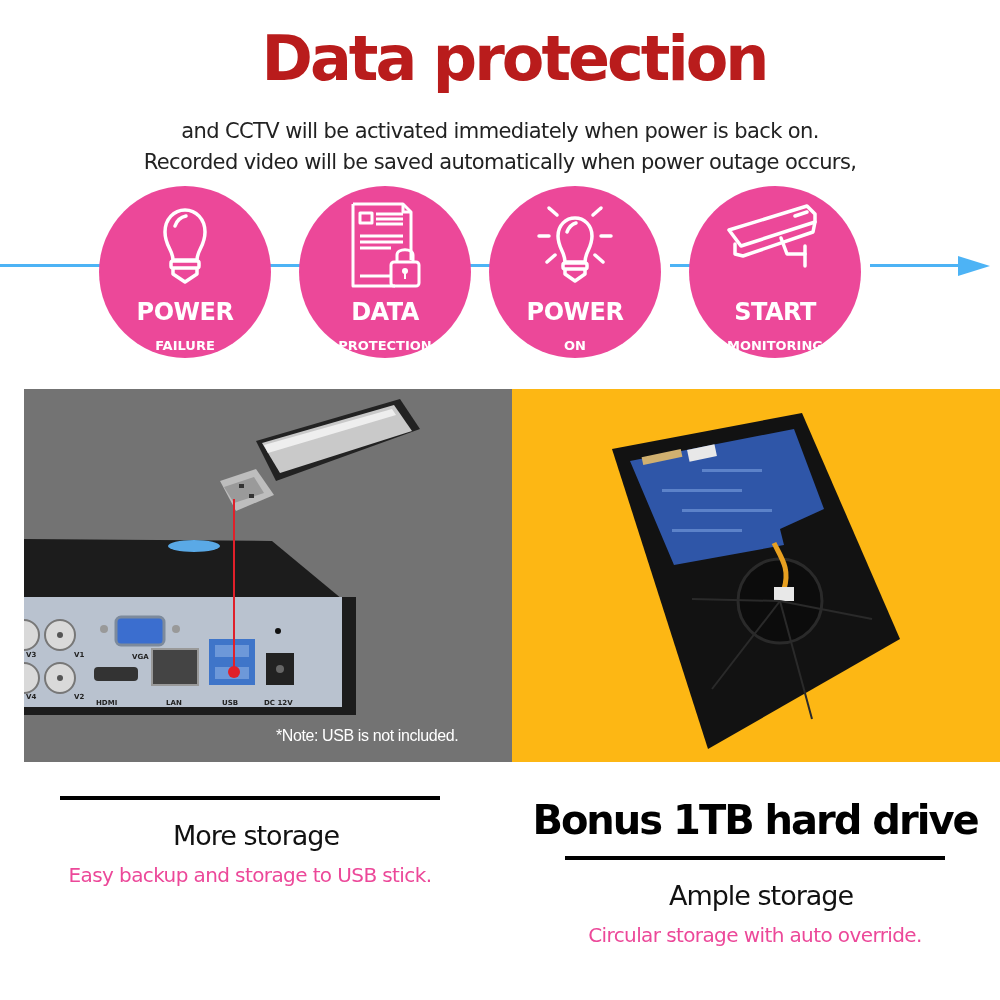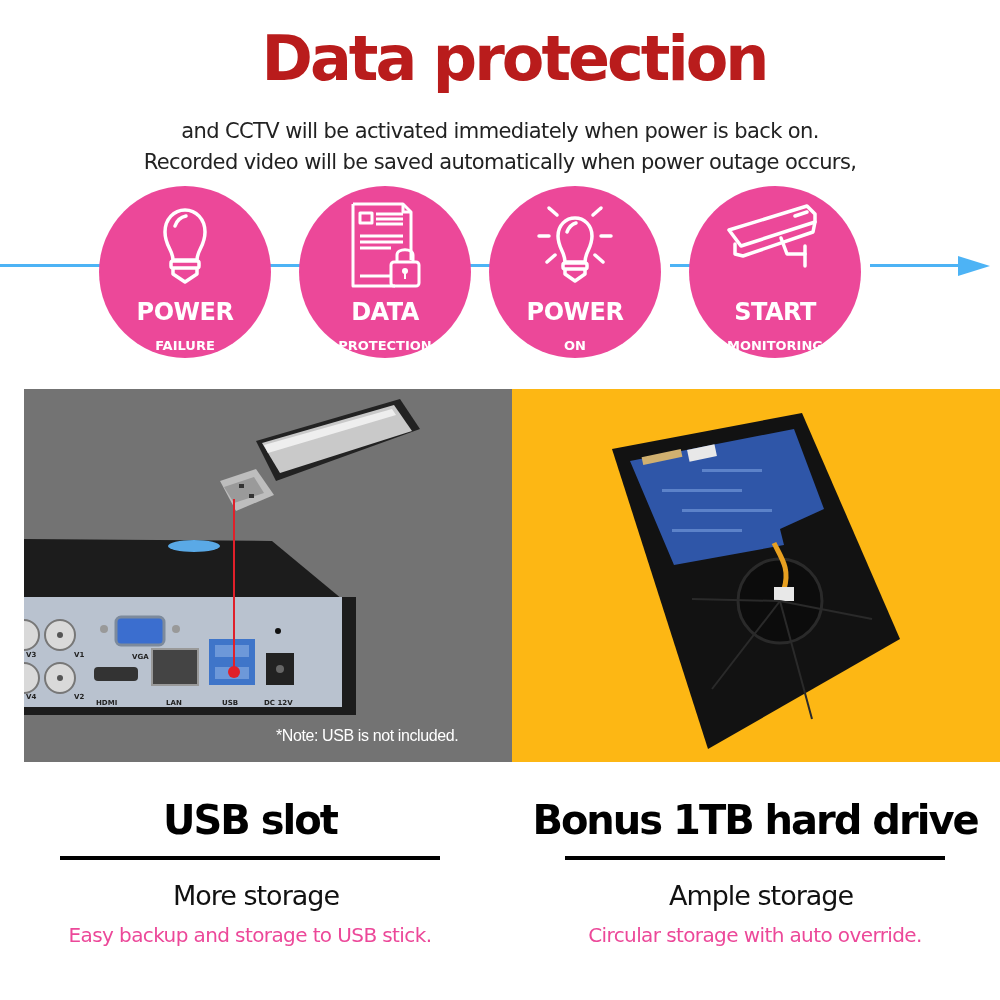--- a/index.html
+++ b/index.html
@@ -236,21 +236,20 @@
     <g stroke="#2a2a2a" stroke-width="2" fill="none">
       <line x1="268" y1="212" x2="200" y2="300"></line>
         <line x1="268" y1="212" x2="360" y2="230"></line>
       <line x1="268" y1="212" x2="300" y2="330"></line>
         <line x1="268" y1="212" x2="180" y2="210"></line>
     </g>
   </svg>
 </div>
 
 <div class="feature feature-left">
-  <h2>USB slot</h2>
   <div class="rule"></div>
   <h3>More storage</h3>
   <p>Easy backup and storage to USB stick.</p>
 </div>
 
 <div class="feature feature-right">
   <h2>Bonus 1TB hard drive</h2>
   <div class="rule"></div>
   <h3>Ample storage</h3>
   <p>Circular storage with auto override.</p>

